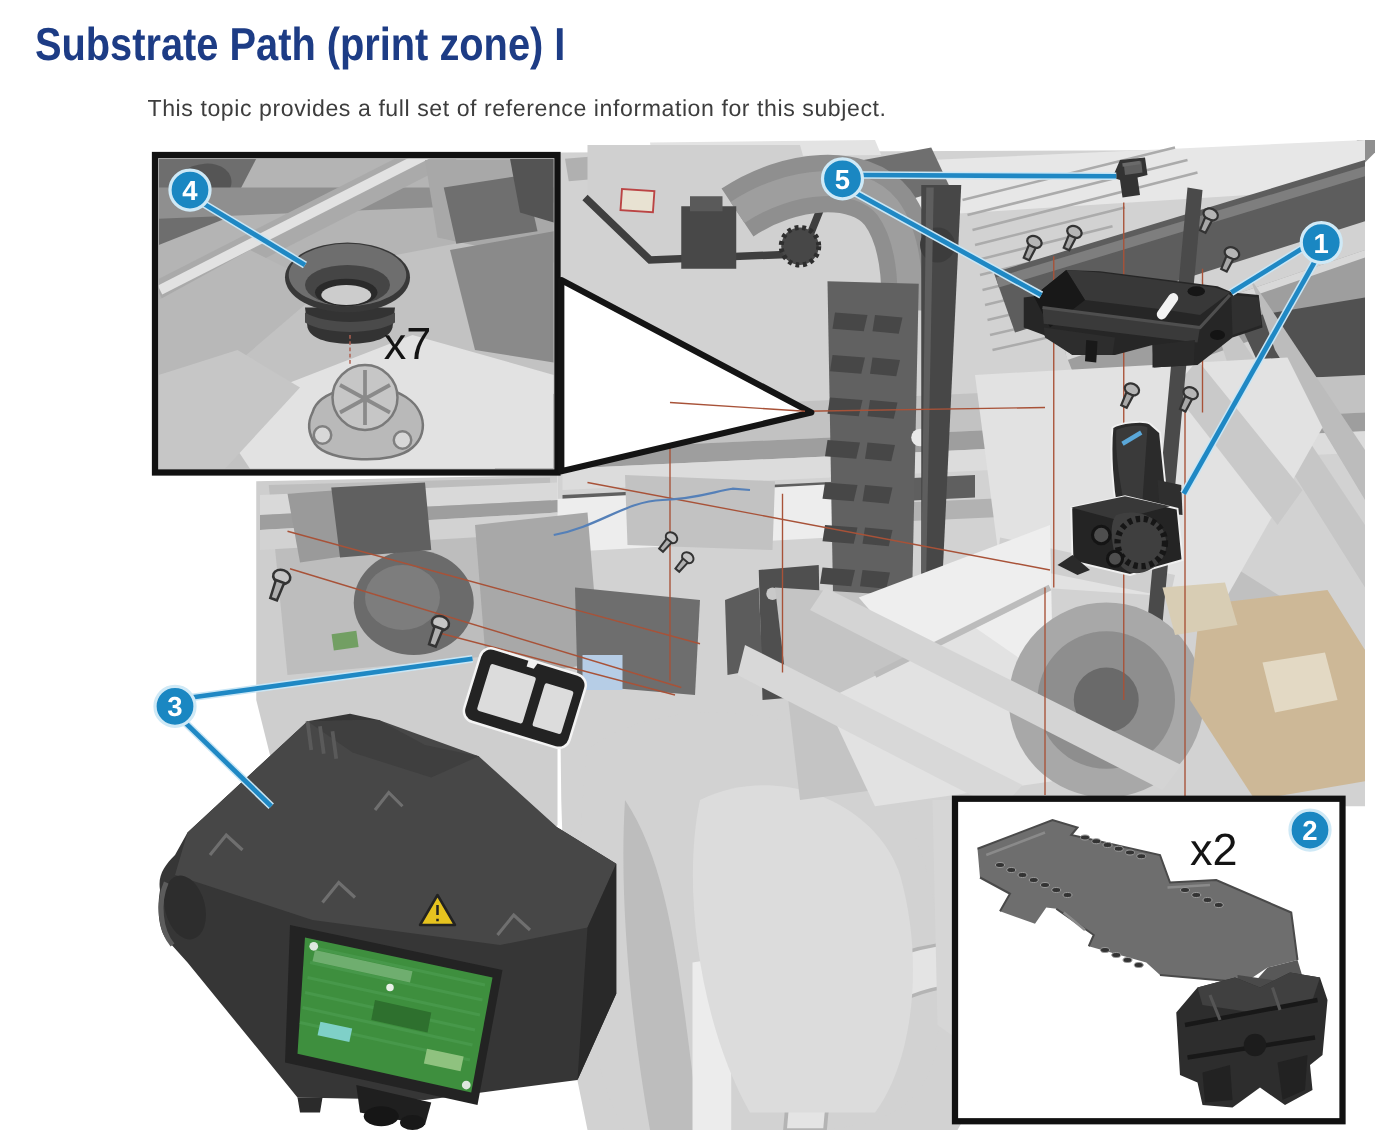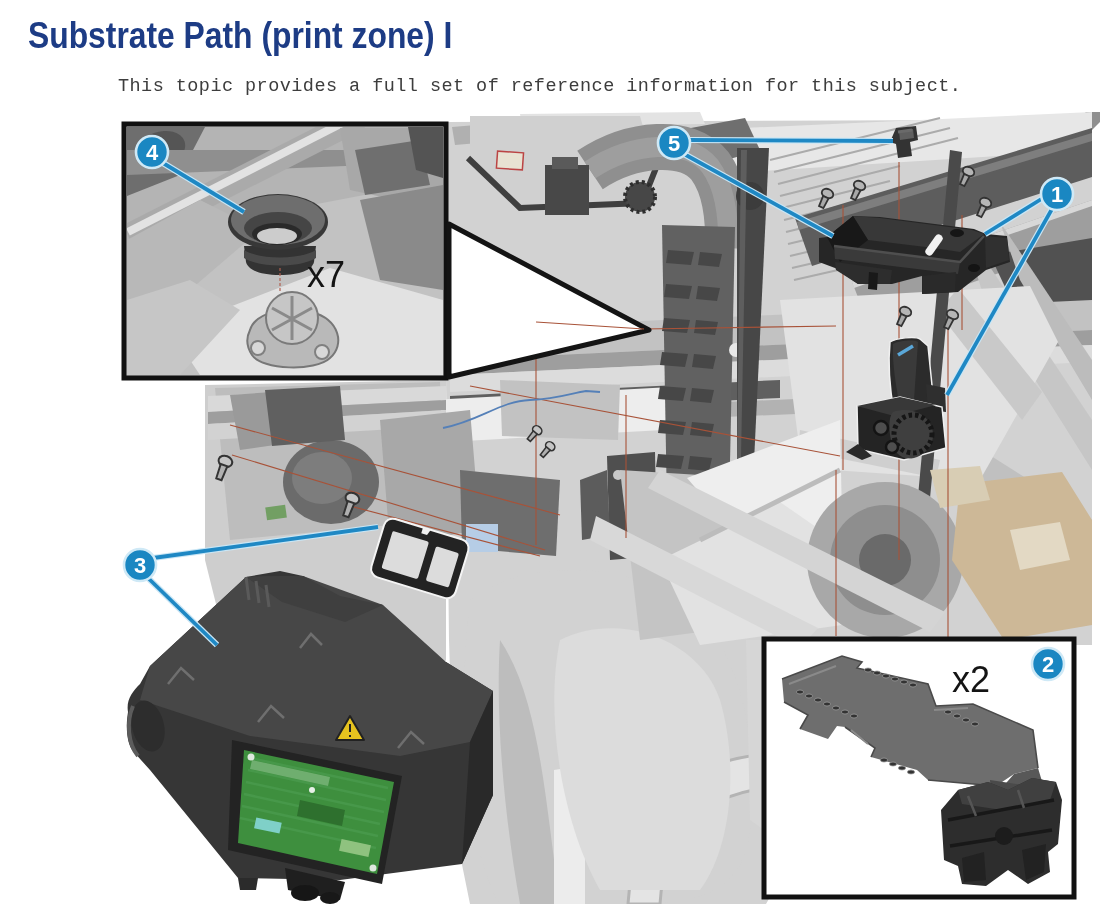--- a/index.html
+++ b/index.html
@@ -1,18 +1,18 @@
 <!DOCTYPE html>
 <html><head>
 <meta charset="utf-8">
 <style>
 html,body{margin:0;padding:0;background:#ffffff;width:1100px;height:904px;overflow:hidden;}
 body{font-family:"Liberation Sans",sans-serif;position:relative;}
 #title{position:absolute;left:28px;top:15px;font-size:37px;font-weight:bold;color:#1d3c85;transform:scaleX(.86);transform-origin:0 0;white-space:nowrap;}
-#subtitle{position:absolute;left:118px;top:76px;font-size:18.5px;color:#3d3d3d;letter-spacing:0.45px;white-space:nowrap;font-family:Liberation Mono, monospace;}
+#subtitle{position:absolute;left:118px;top:76px;font-size:18.5px;color:#3d3d3d;letter-spacing:0.45px;white-space:nowrap;}
 #art{position:absolute;left:0;top:0;}
 </style>
 </head>
 <body>
 <div id="title">Substrate Path (print zone) I</div>
 <div id="subtitle">This topic provides a full set of reference information for this subject.</div>
 <svg id="art" width="1100" height="904" viewBox="0 0 1100 904">
 <defs>
 <linearGradient id="machbg" x1="0" y1="0" x2="0" y2="1">
 <stop offset="0" stop-color="#cfcfcf"></stop>

